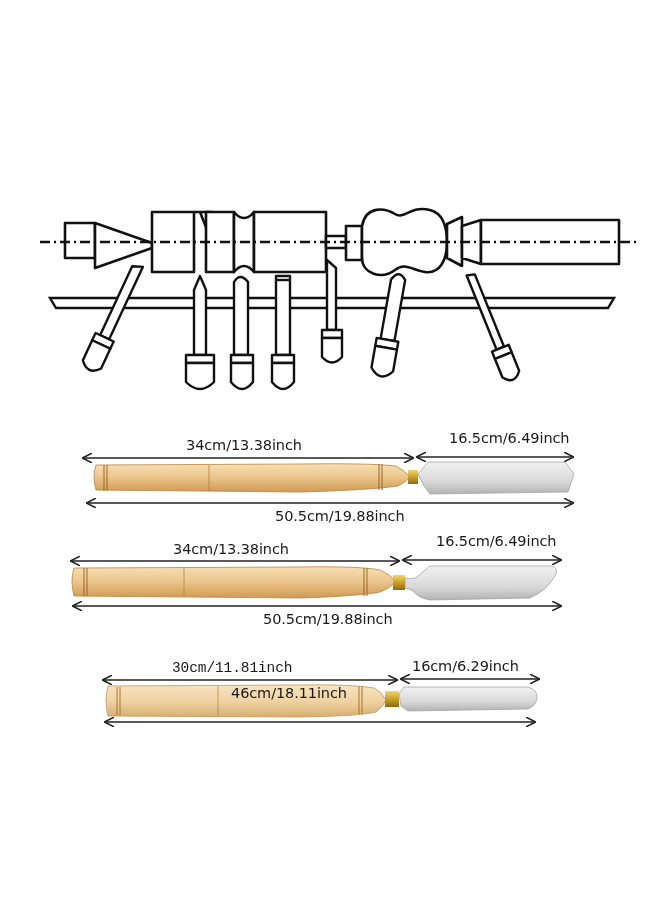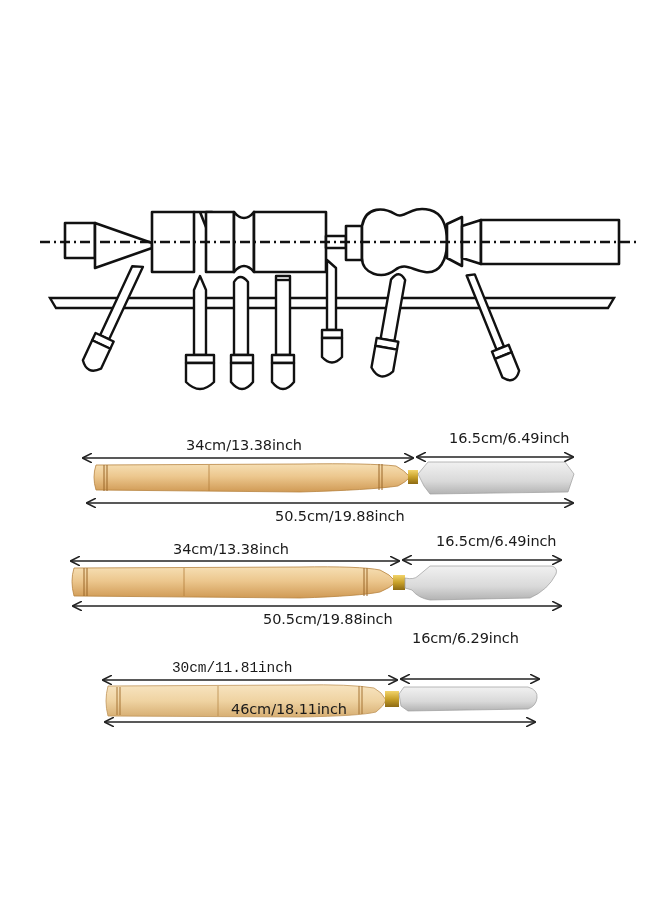--- a/index.html
+++ b/index.html
@@ -162,16 +162,16 @@
 
   <div class="label" style="left:186px;top:437px;">34cm/13.38inch</div>
   <div class="label" style="left:449px;top:430px;">16.5cm/6.49inch</div>
   <div class="label" style="left:275px;top:508px;">50.5cm/19.88inch</div>
 
   <div class="label" style="left:173px;top:541px;">34cm/13.38inch</div>
   <div class="label" style="left:436px;top:533px;">16.5cm/6.49inch</div>
   <div class="label" style="left:263px;top:611px;">50.5cm/19.88inch</div>
 
   <div class="label" style="left:172px;top:660px;font-family:Liberation Mono, monospace;">30cm/11.81inch</div>
-  <div class="label" style="left:412px;top:630px;">16cm/6.29inch</div>
-  <div class="label" style="left:231px;top:701px;text-align:center;">46cm/18.11inch</div>
+  <div class="label" style="left:412px;top:658px;">16cm/6.29inch</div>
+  <div class="label" style="left:231px;top:685px;text-align:center;">46cm/18.11inch</div>
 
 </div>
 
 </body></html>

